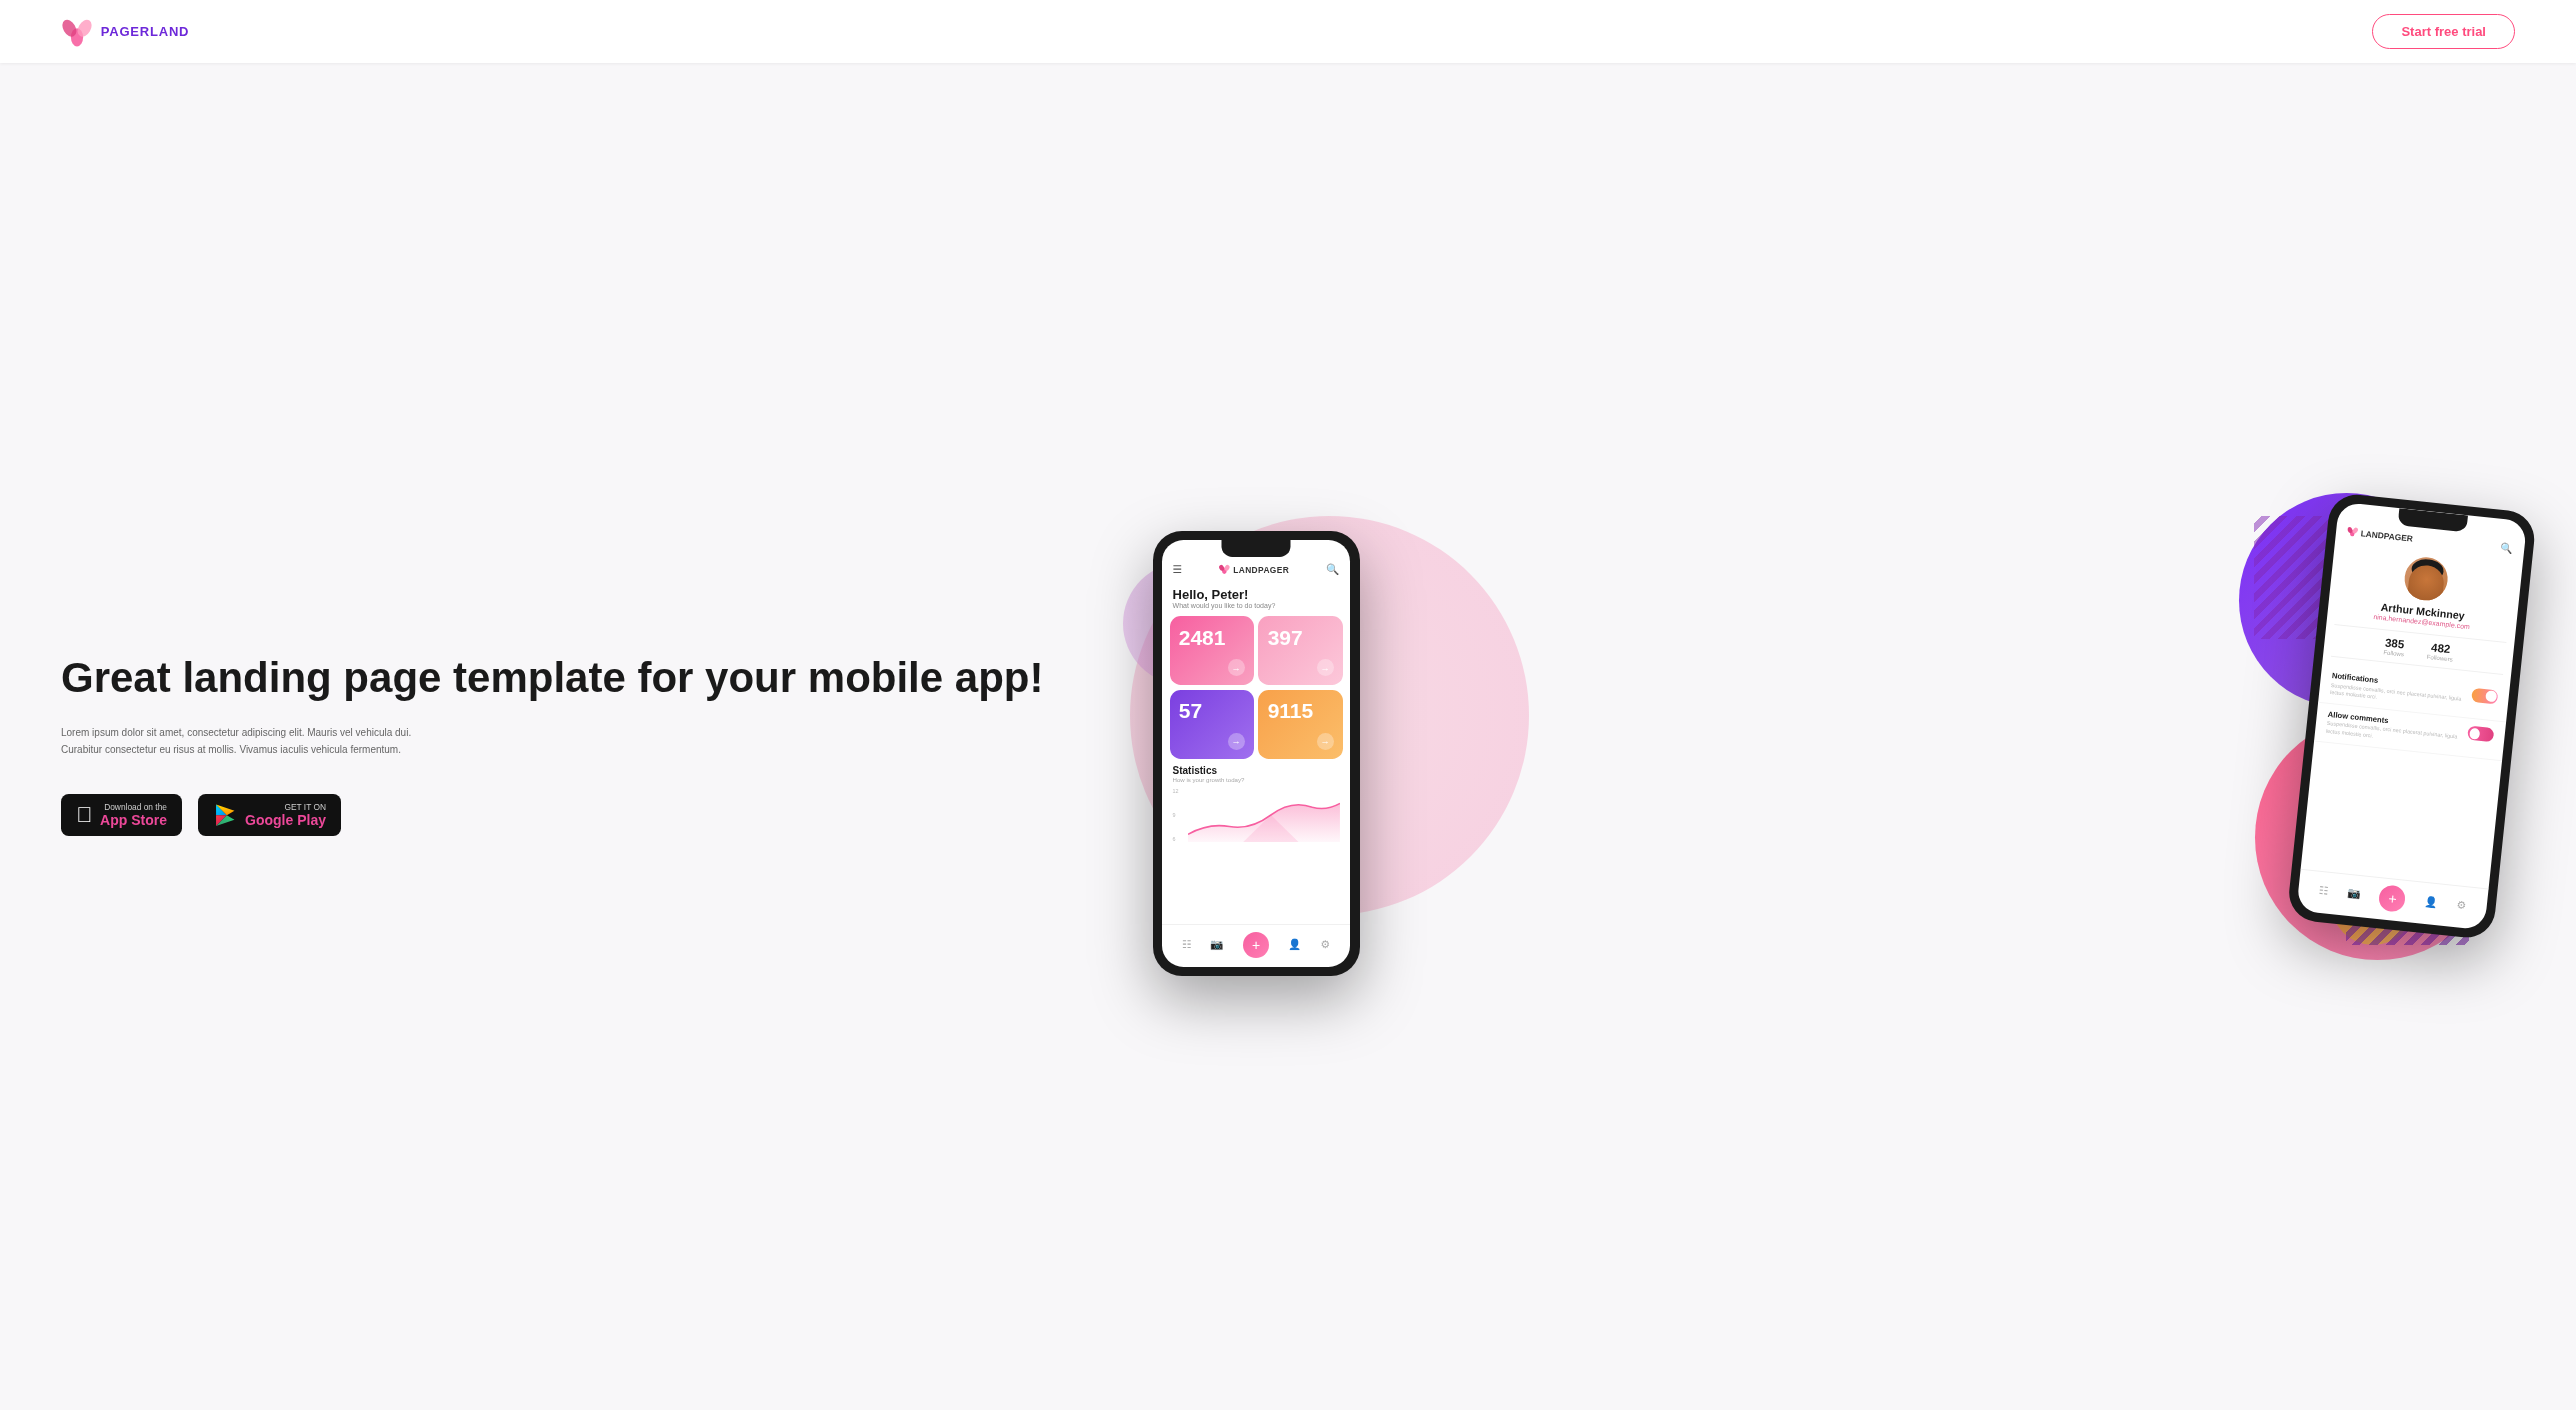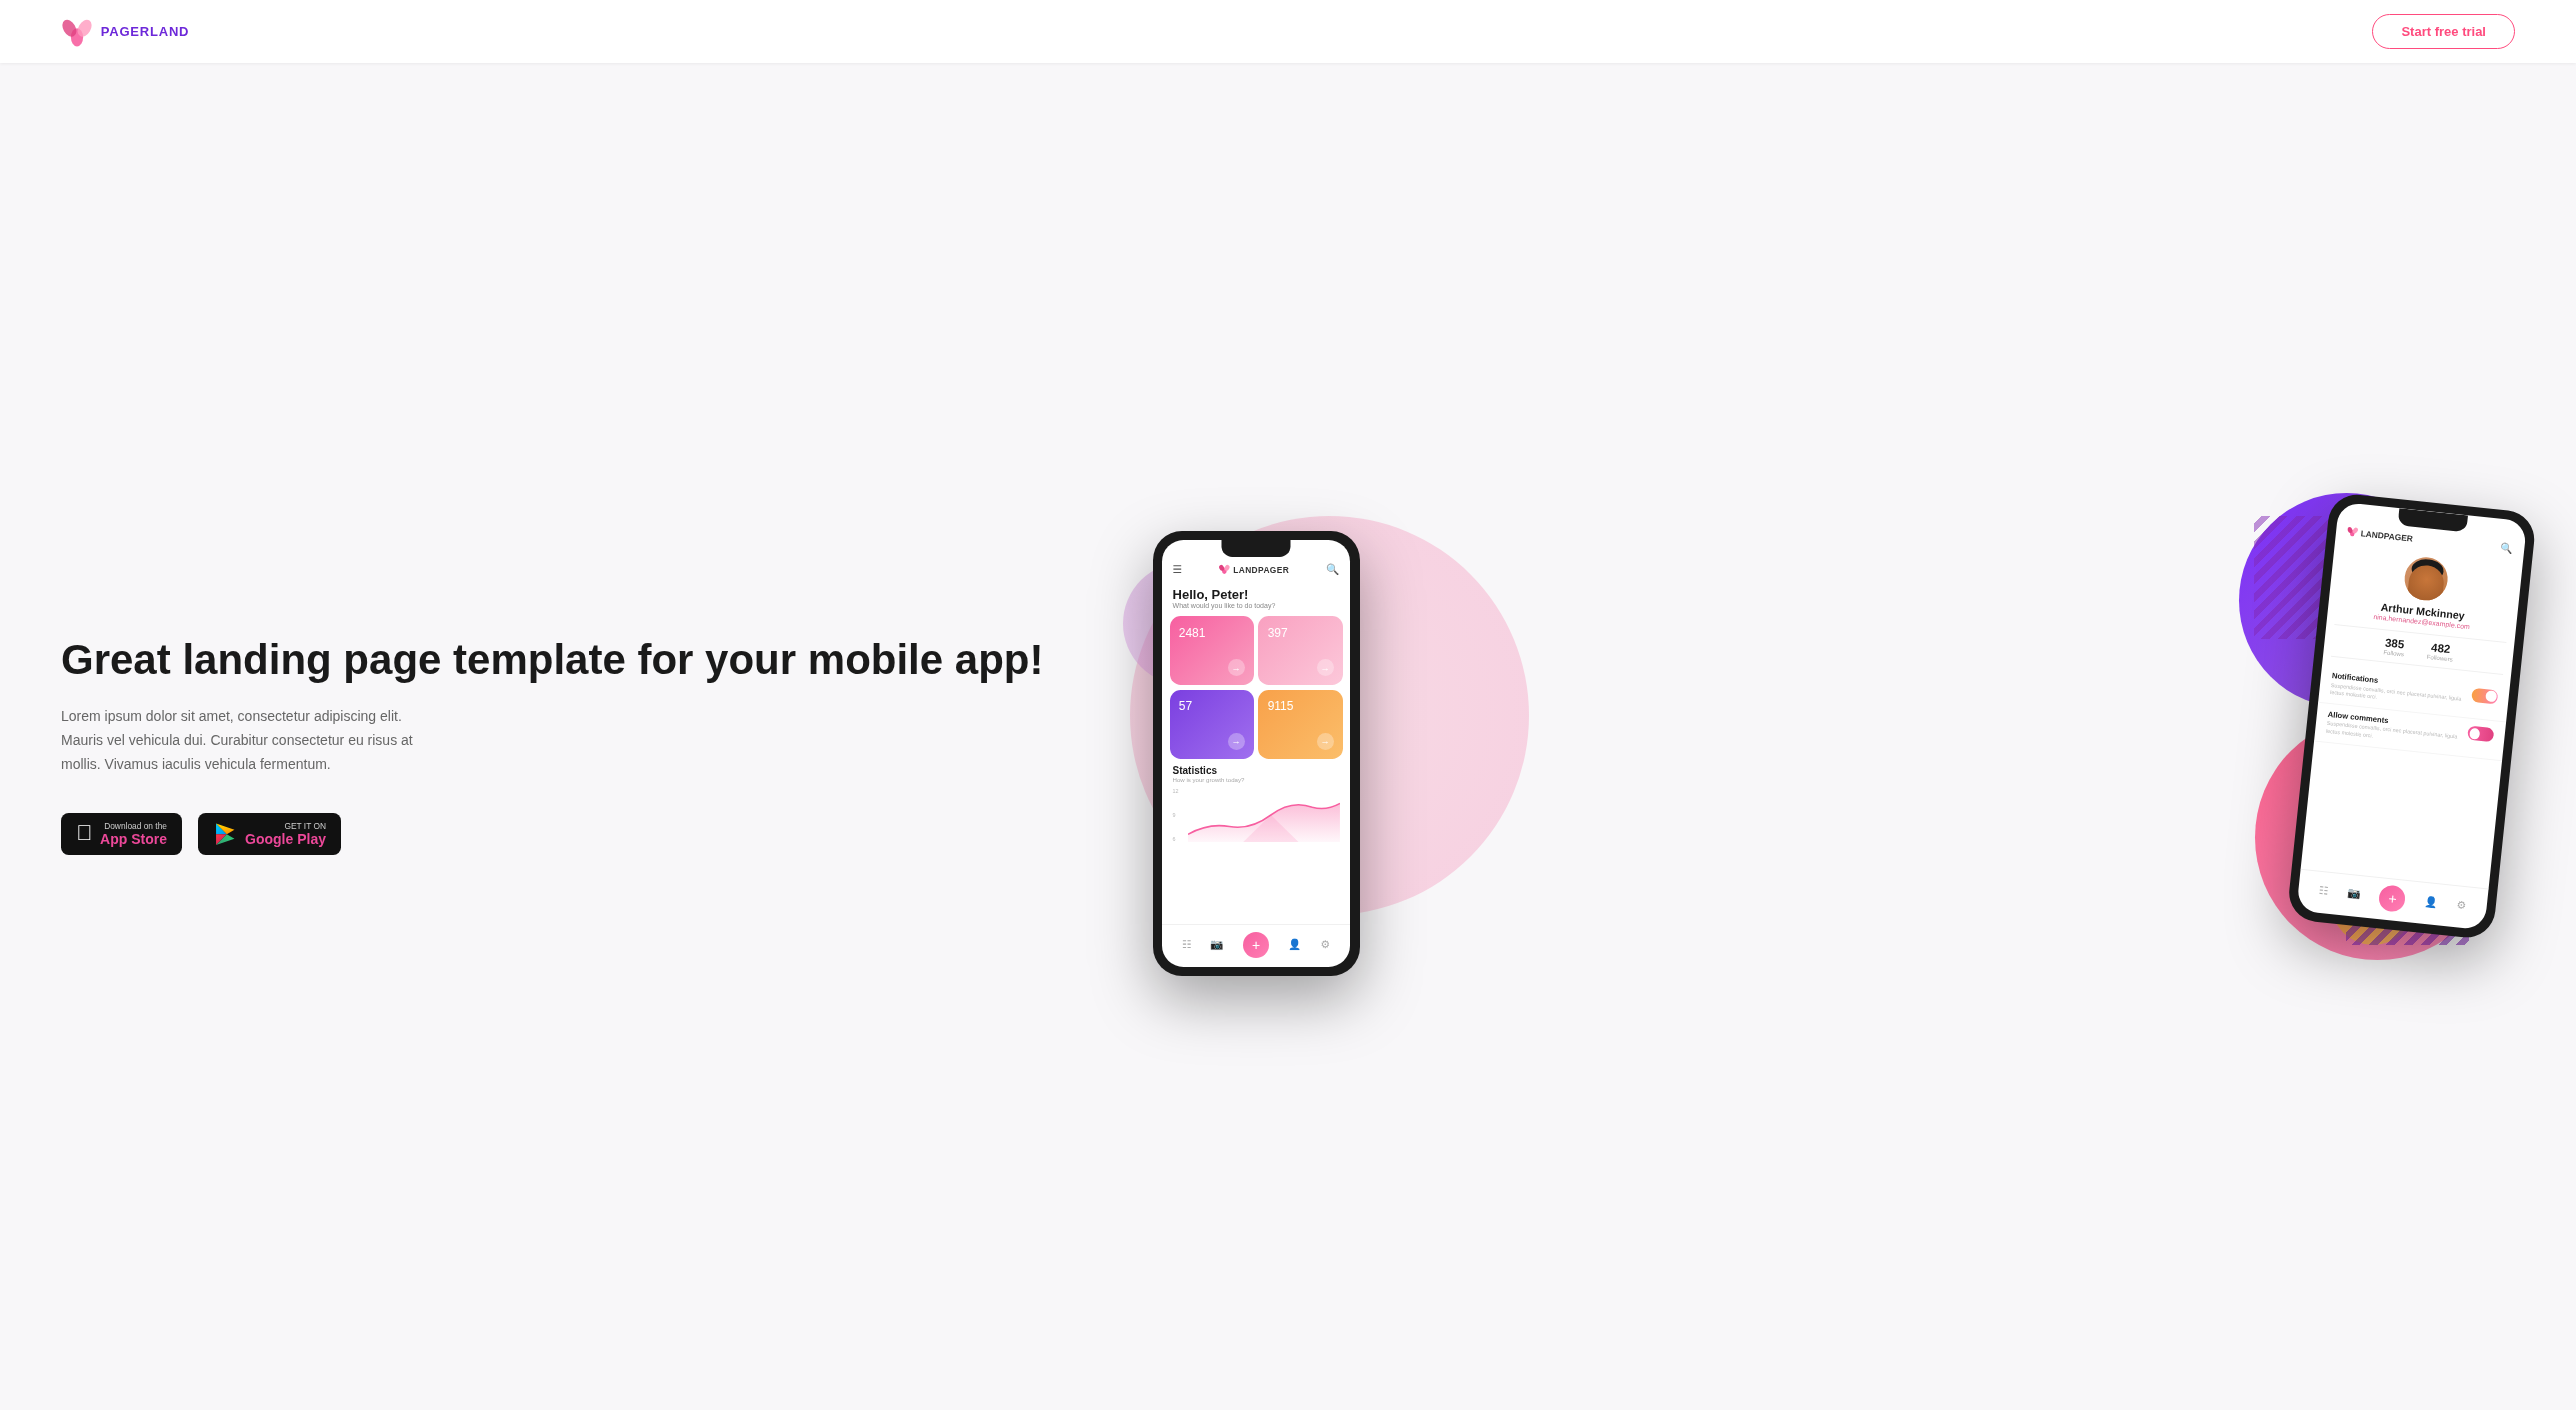--- a/index.html
+++ b/index.html
@@ -83,21 +83,21 @@
       z-index: 5;
     }
     .hero-heading {
       font-size: 42px;
       font-weight: 800;
       color: #1a1a1a;
       line-height: 1.15;
       margin-bottom: 21.5px;
     }
     .hero-desc {
-      font-size: 14px;
+      font-size: 10px;
       color: #666;
       line-height: 1.7;
       margin-bottom: 36px;
       max-width: 368px;
     }
     .store-buttons {
       display: flex;
       gap: 15.3px;
       align-items: center;
     }
@@ -338,22 +338,22 @@
     }
     .app-tile {
       border-radius: 10.7px;
       padding: 9.2px;
       display: flex;
       flex-direction: column;
       justify-content: space-between;
       height: 69px;
     }
     .app-tile-num {
-      font-size: 12px;
-      font-weight: 400;
+      font-size: 21px;
+      font-weight: 700;
       color: #fff;
     }
     .app-tile-arrow {
       align-self: flex-end;
       width: 17px;
       height: 17px;
       background: rgba(255,255,255,0.3);
       border-radius: 50%;
       display: flex;
       align-items: center;

